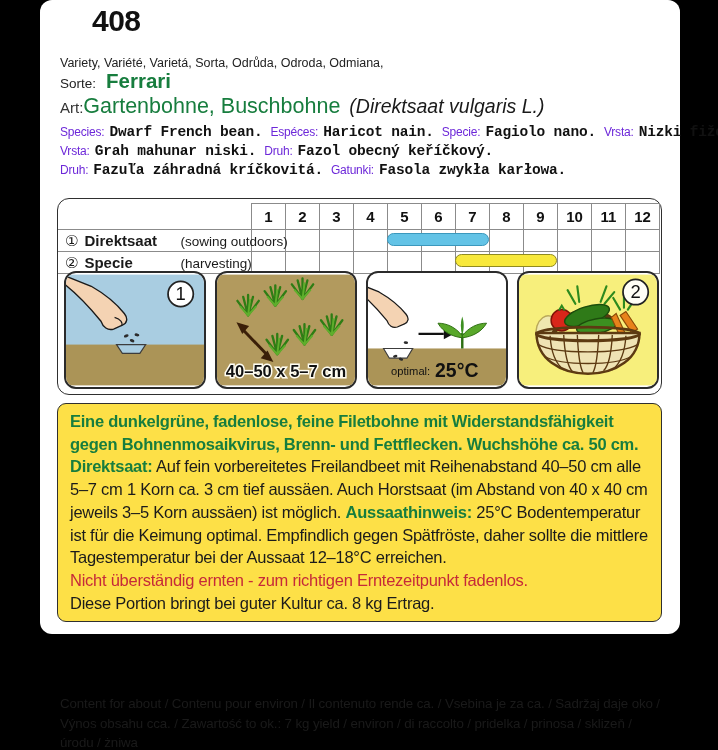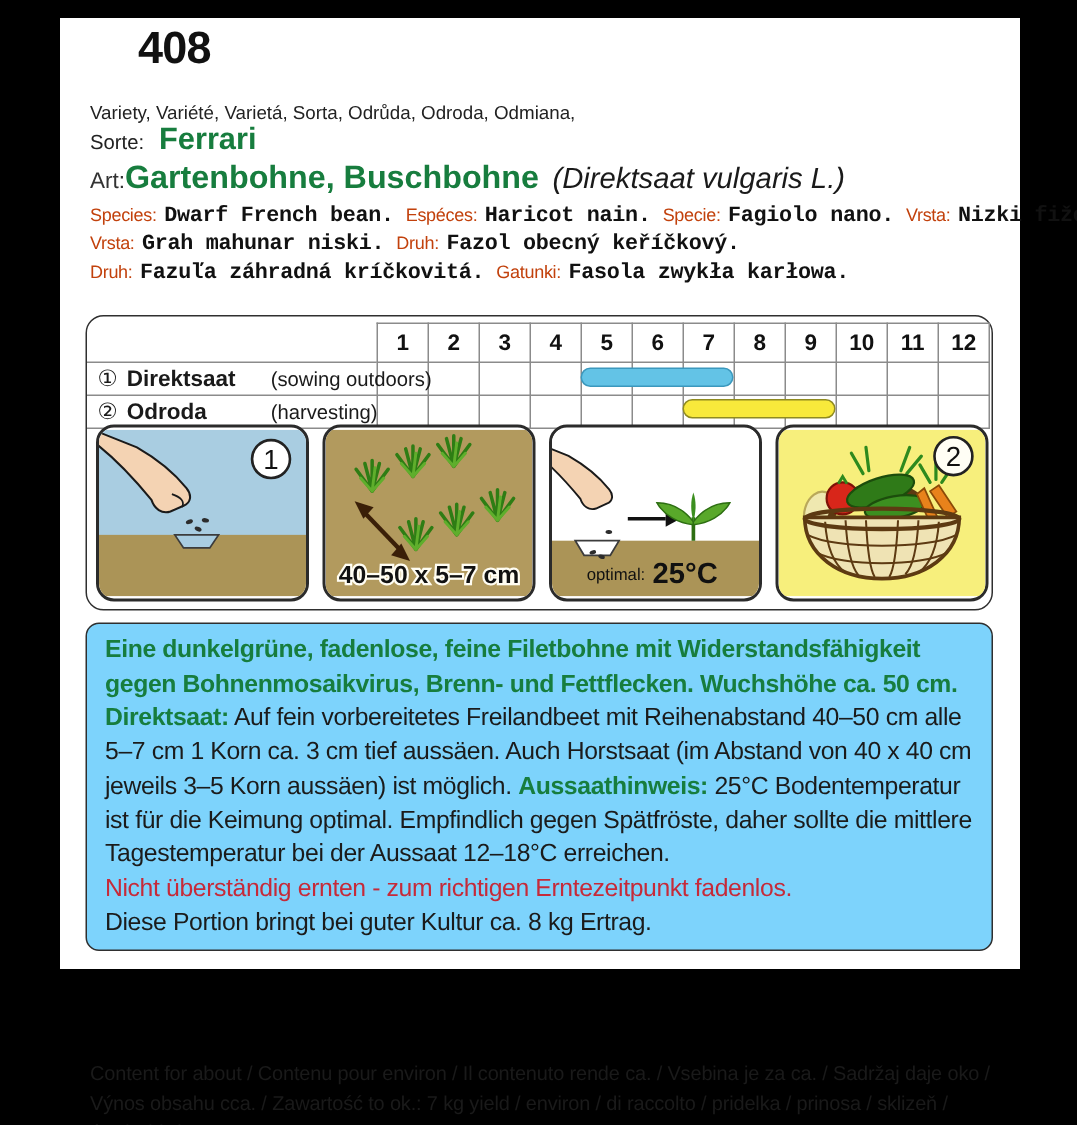--- a/index.html
+++ b/index.html
@@ -6,42 +6,43 @@
   body{
     width:718px;height:750px;
     background:#000;
     position:relative;
     overflow:hidden;
     font-family:"Liberation Sans","DejaVu Sans",sans-serif;
     color:#1a1a1a;
     -webkit-font-smoothing:antialiased;
   }
   #packet{
-    position:absolute;left:40px;top:12px;width:640px;height:634px;
+    position:absolute;left:40px;top:0;width:640px;height:634px;
     background:#ffffff;
+    border-radius:12px;
   }
   
   .pagenum{
     position:absolute;left:52px;top:4px;
     font-size:30px;font-weight:bold;letter-spacing:-0.5px;color:#111;
   }
   .variety-line{
     position:absolute;left:20px;top:56px;
     font-size:12.5px;color:#222;white-space:nowrap;
   }
   .line-row{position:absolute;left:20px;display:flex;align-items:baseline;white-space:nowrap;}
   .sorte-row{top:69px;}
   .sorte-row .lbl{font-size:13.5px;color:#222;margin-right:10px;}
   .sorte-row .val{font-size:20.5px;font-weight:bold;color:#177d3e;}
   .art-row{top:94px;}
   .art-row .lbl{font-size:15px;color:#333;}
-  .art-row .val{font-size:21.5px;font-weight:bold;color:#177d3e;margin-right:9px;}
+  .art-row .val{font-size:21.5px;font-weight:normal;color:#177d3e;margin-right:9px;}
   .art-row .latin{font-size:19.5px;font-style:italic;color:#1a1a1a;}
   .species-row{letter-spacing:-0.2px;}
-  .species-row .lbl{font-size:12px;color:#c2410c;margin-right:5px;}
+  .species-row .lbl{font-size:12px;color:#6d28d9;margin-right:5px;}
   .species-row .val{font-size:14.5px;font-weight:bold;color:#111;margin-right:8px;font-family:Liberation Mono, monospace;}
   .sp1{top:124px;} .sp2{top:143px;} .sp3{top:162px;}
   
   .calbox{
     position:absolute;left:17px;top:198px;width:605px;height:197px;
     border:1.5px solid #2f2f2f;border-radius:12px;background:#fff;
     box-sizing:border-box;
   }
   .cal-table{
     position:absolute;left:0;top:4px;width:602px;
@@ -67,21 +68,21 @@
   
   .picto-row{position:absolute;left:6px;top:72px;display:flex;gap:9px;}
   .panel{
     width:142px;height:118px;border:2px solid #2b2b2b;border-radius:12px;
     overflow:hidden;box-sizing:border-box;background:#fff;
   }
   .panel svg{display:block;width:100%;height:100%;}
   
   .descbox{
     position:absolute;left:17px;top:403px;width:605px;
-    background:#7dd3fc;border:1.5px solid #2f2f2f;border-radius:9px;
+    background:#fde047;border:1.5px solid #2f2f2f;border-radius:9px;
     box-sizing:border-box;padding:6px 12px 7px 12px;
     font-size:16.5px;line-height:22.7px;letter-spacing:-0.25px;color:#1b1b1b;
   }
   .descbox p{margin:0;}
   .descbox .green{color:#177d3e;font-weight:bold;}
   .descbox .term{color:#177d3e;font-weight:bold;}
   .descbox .red{color:#c62a39;}
   
   .footer-note{
     position:absolute;left:20px;top:694px;width:604px;
@@ -161,21 +162,21 @@
             <td class="c"></td>
             <td class="c"></td>
             <td class="c"></td>
             <td class="c"></td>
             <td class="c"></td>
             <td class="c"></td>
             <td class="c"></td>
       </tr>
       <tr>
         <td class="lab">
-          <span class="num">②</span><span class="name">Odroda</span><span class="sub">(harvesting)</span>
+          <span class="num">②</span><span class="name">Specie</span><span class="sub">(harvesting)</span>
         </td>
         <td class="c"></td>
             <td class="c"></td>
             <td class="c"></td>
             <td class="c"></td>
             <td class="c"></td>
             <td class="c"></td>
             <td class="c"></td>
             <td class="c"></td>
             <td class="c"></td>

